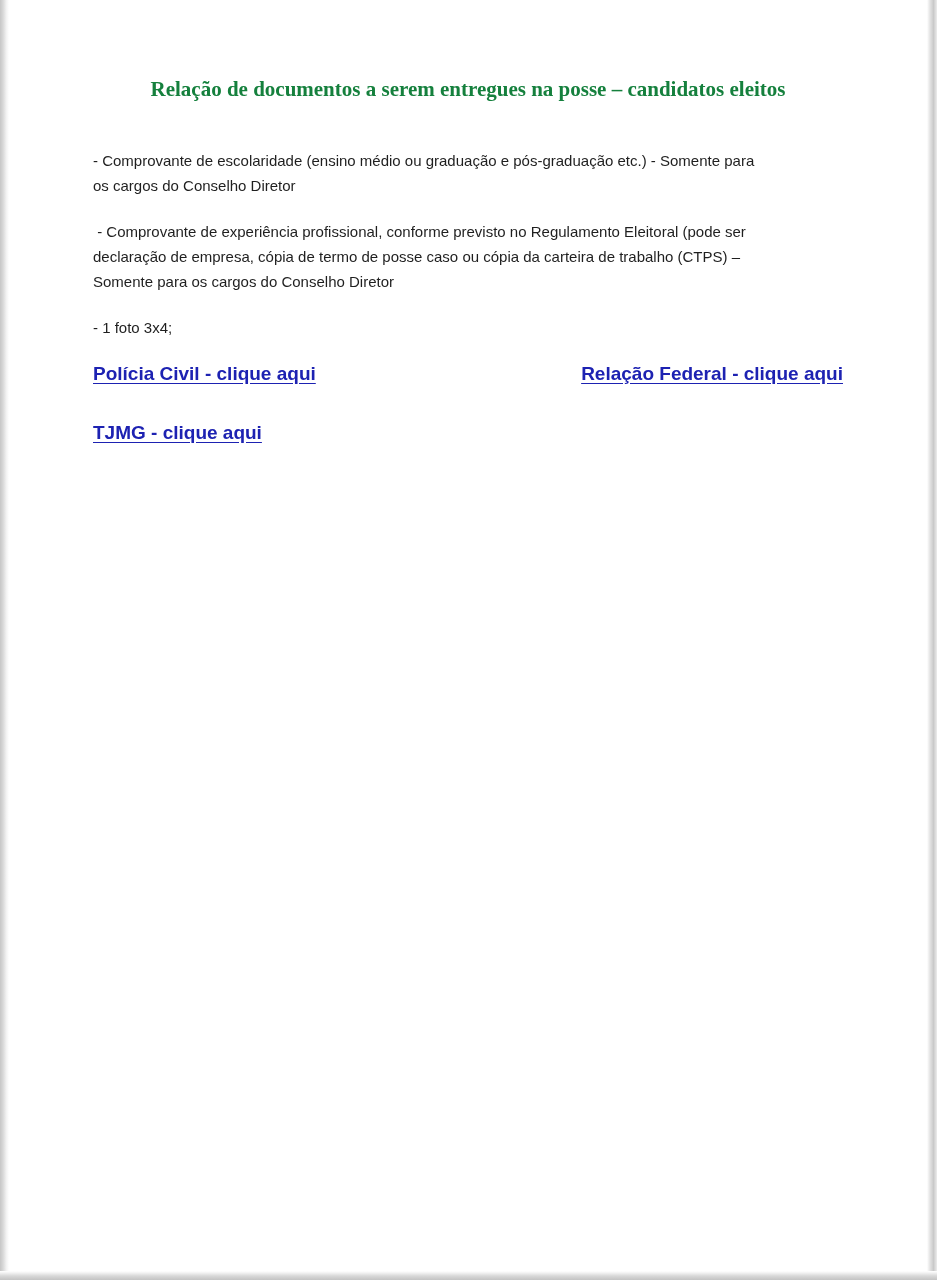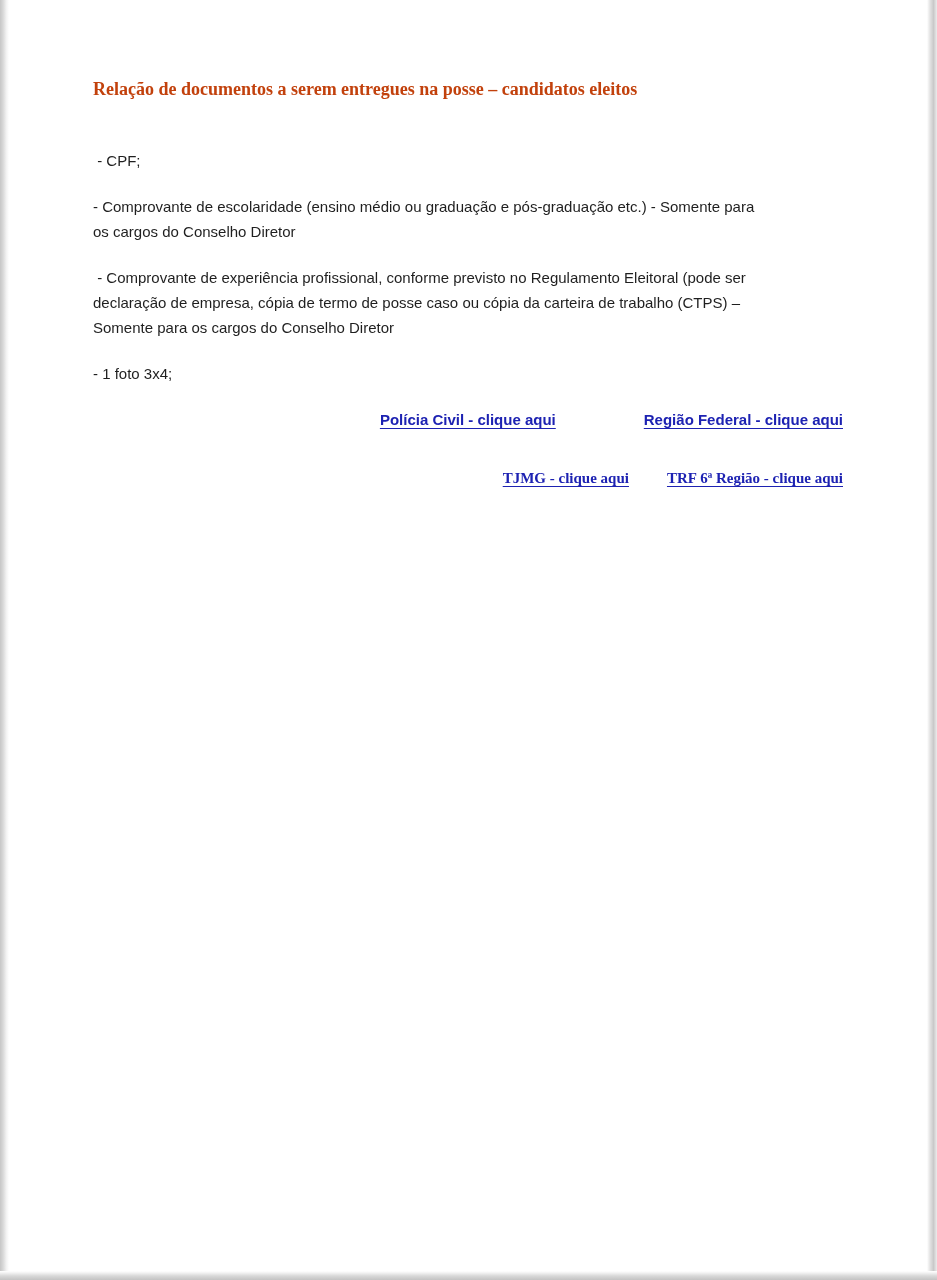--- a/index.html
+++ b/index.html
@@ -31,79 +31,77 @@
   }
   .content {
     position: absolute;
     left: 93px;
     top: 76px;
     width: 750px;
     color: #1f1f1f;
   }
   .title {
     margin: 0 0 46px 0;
-    text-align: left;
+    text-align: center;
     font-family: "Liberation Serif", "DejaVu Serif", serif;
     font-weight: bold;
-    font-size: 18px;
+    font-size: 21px;
     line-height: 26px;
-    color: #c2410c;
+    color: #15803d;
   }
   .item {
     margin: 0 0 21px 0;
     font-size: 15px;
     line-height: 25px;
     font-weight: 400;
   }
   .links-row {
     display: flex;
-    justify-content: flex-end;
+    justify-content: space-between;
     align-items: baseline;
-    font-size: 15px;
+    font-size: 19px;
     line-height: 25px;
   }
   .links-row.row1 { gap: 88px; margin: 4px 0 21px 0; }
-  .links-row.row2 { gap: 38px; margin: 34px 0 21px 0; font-family: Liberation Serif, serif; }
+  .links-row.row2 { gap: 38px; margin: 34px 0 21px 0; }
   .doc-link {
     color: #1d22b2;
     font-weight: bold;
     text-decoration: underline;
     text-underline-offset: 3px;
     cursor: pointer;
     white-space: nowrap;
   }
 </style>
 </head>
 <body>
 
 <div class="page">
 
   <div class="content" style="color: rgb(31, 31, 31);">
     <h1 class="title">Relação de documentos a serem entregues na posse – candidatos eleitos</h1>
 
 
-    <p class="item">&nbsp;- CPF;</p>
 
 
     <p class="item">- Comprovante de escolaridade (ensino médio ou graduação e pós-graduação etc.) - Somente para<br>os cargos do Conselho Diretor</p>
 
     <p class="item">&nbsp;- Comprovante de experiência profissional, conforme previsto no Regulamento Eleitoral (pode ser<br>declaração de empresa, cópia de termo de posse caso ou cópia da carteira de trabalho (CTPS) –<br>Somente para os cargos do Conselho Diretor</p>
 
     <p class="item">- 1 foto 3x4;</p>
 
 
     <div class="links-row row1">
       <a class="doc-link" style="color: rgb(29, 34, 178);">Polícia Civil - clique aqui</a>
-      <a class="doc-link" style="color: rgb(29, 34, 178);">Região Federal - clique aqui</a>
+      <a class="doc-link" style="color: rgb(29, 34, 178);">Relação Federal - clique aqui</a>
     </div>
 
 
     <div class="links-row row2">
       <a class="doc-link" style="color: rgb(29, 34, 178);">TJMG - clique aqui</a>
-      <a class="doc-link" style="color: rgb(29, 34, 178);">TRF 6ª Região - clique aqui</a>
     </div>
   </div>
 
   <div class="edge edge-left"></div>
   <div class="edge edge-right"></div>
   <div class="edge edge-bottom"></div>
 
 </div>
 
 </body></html>

